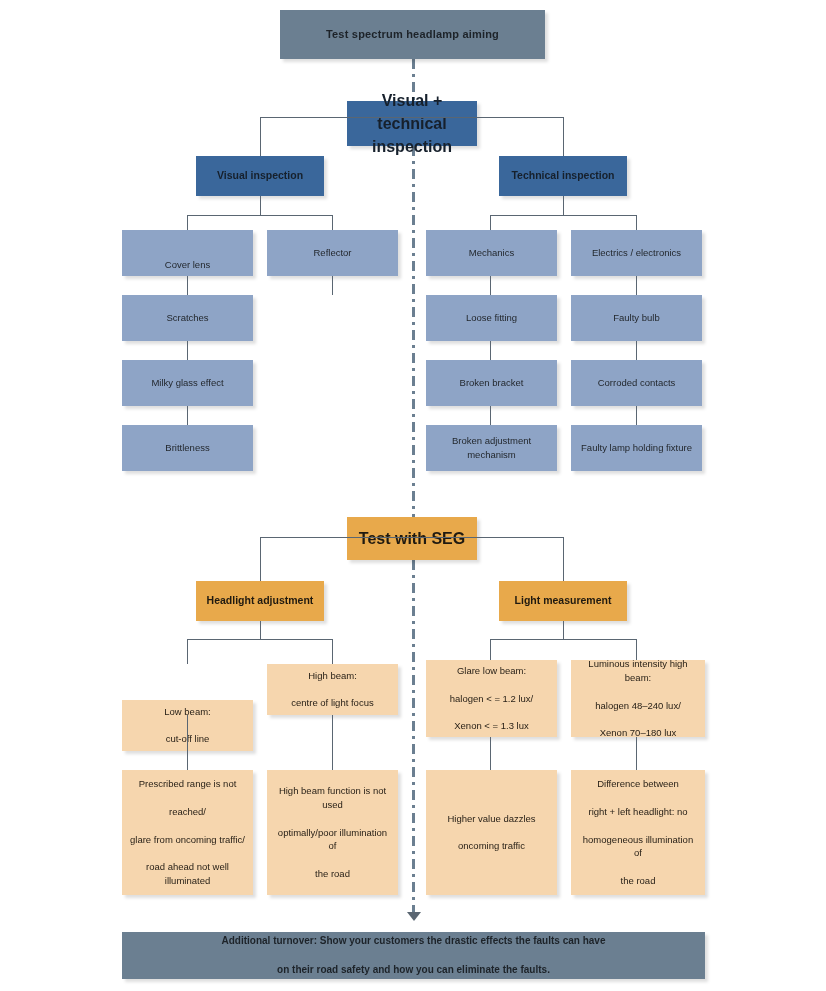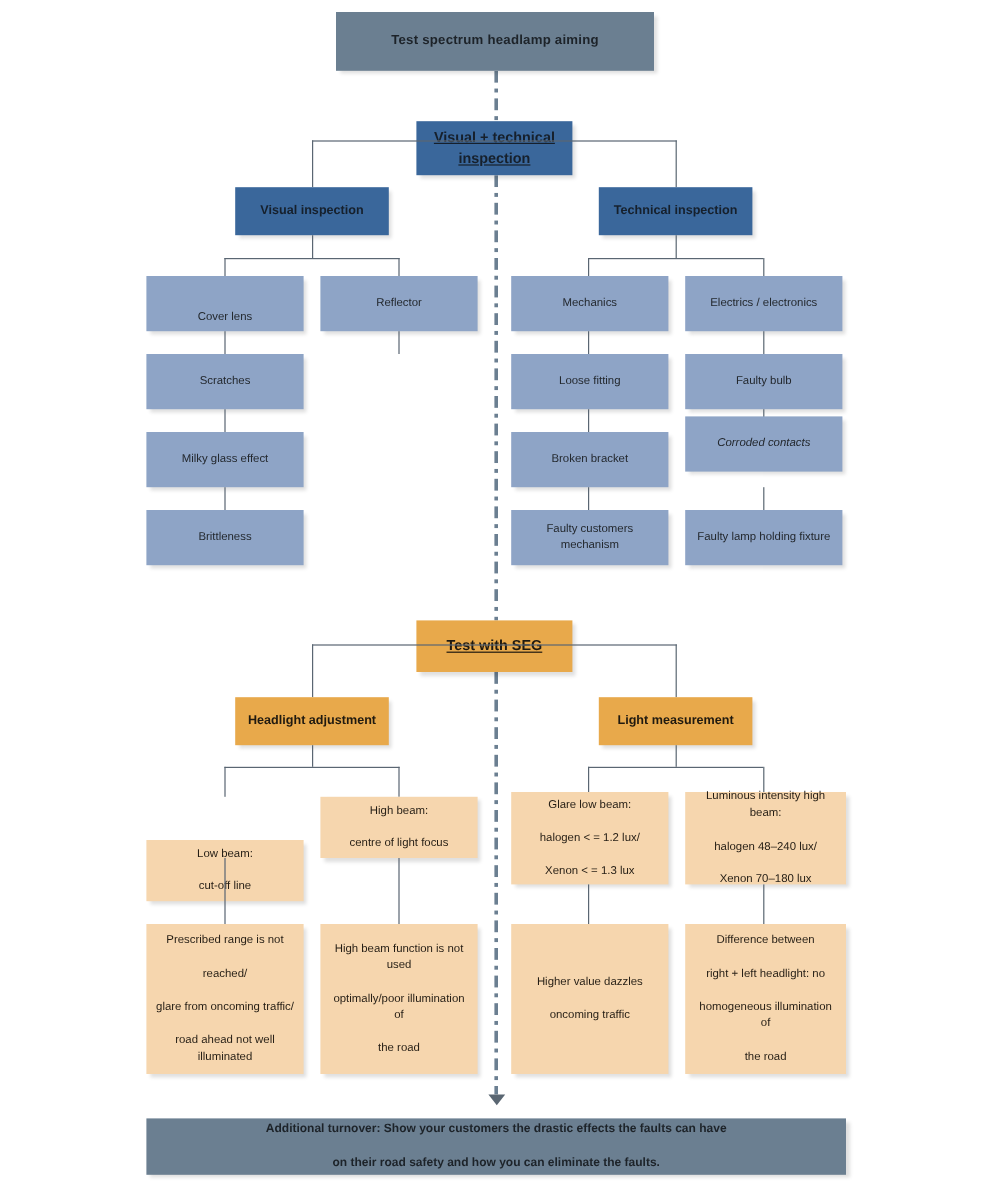--- a/index.html
+++ b/index.html
@@ -19,21 +19,21 @@
   
   .c-slate { background:#6B7F91; color:#1d2329; }
   .c-navy  { background:#3A679B; color:#16202c; font-weight:bold; }
   .c-steel { background:#8EA4C6; color:#23282e; }
   .c-amber { background:#E8A94B; color:#201a10; font-weight:bold; }
   .c-sand  { background:#F6D6AE; color:#241d14; }
 
   
   .fs-title{font-size:11px;font-weight:bold;letter-spacing:.2px;}
   .fs-lvl1 {font-size:10.5px;font-weight:bold;}
-  .fs-lvl2 {font-size:12px;font-weight:bold;text-decoration:underline;}
+  .fs-lvl2 {font-size:16px;font-weight:bold;}
   .fs-leaf {font-size:9.5px;}
   .fs-foot {font-size:10px;font-weight:bold;}
 
   
   .ln{position:absolute;background:#5a6672;}
   .ln.v{width:1px;}
   .ln.h{height:1px;}
 
   
   .spine{position:absolute;width:3px;left:412px;
@@ -115,33 +115,33 @@
   <div class="ln v" style="left:187px;top:341px;height:19px;"></div>
   <div class="ln v" style="left:490px;top:341px;height:19px;"></div>
   <div class="ln v" style="left:636px;top:341px;height:19px;"></div>
 
   <div class="node c-steel fs-leaf" style="left:122px;top:360px;width:131px;height:46px;">
     <span>Milky glass effect</span>
   </div>
   <div class="node c-steel fs-leaf" style="left:426px;top:360px;width:131px;height:46px;">
     <span>Broken bracket</span>
   </div>
-  <div class="node c-steel fs-leaf" style="left:571px;top:347px;width:131px;height:46px;font-style:italic;">
+  <div class="node c-steel fs-leaf" style="left:571px;top:360px;width:131px;height:46px;">
     <span>Corroded contacts</span>
   </div>
 
   <div class="ln v" style="left:187px;top:406px;height:19px;"></div>
   <div class="ln v" style="left:490px;top:406px;height:19px;"></div>
   <div class="ln v" style="left:636px;top:406px;height:19px;"></div>
 
   <div class="node c-steel fs-leaf" style="left:122px;top:425px;width:131px;height:46px;">
     <span>Brittleness</span>
   </div>
   <div class="node c-steel fs-leaf" style="left:426px;top:425px;width:131px;height:46px;">
-    <span>Faulty customers mechanism</span>
+    <span>Broken adjustment mechanism</span>
   </div>
   <div class="node c-steel fs-leaf" style="left:571px;top:425px;width:131px;height:46px;">
     <span>Faulty lamp holding fixture</span>
   </div>
 
   <div class="node c-amber fs-lvl2" style="left:347px;top:517px;width:130px;height:43px;">
     <span>Test with SEG</span>
   </div>
 
   <div class="ln h" style="left:260px;top:537px;width:304px;"></div>

